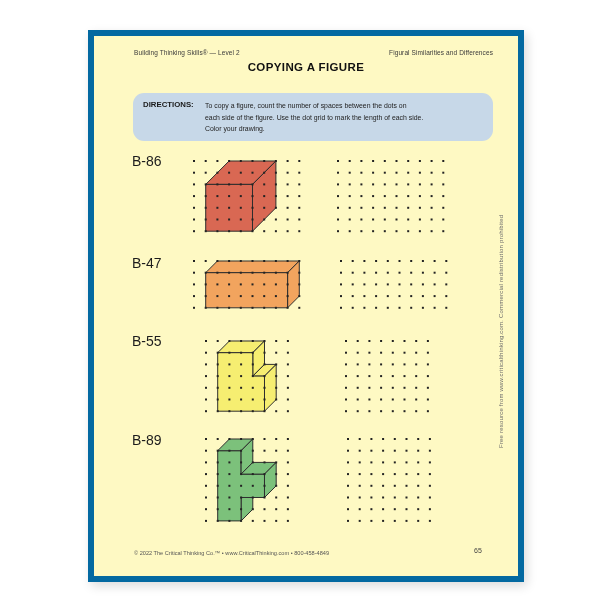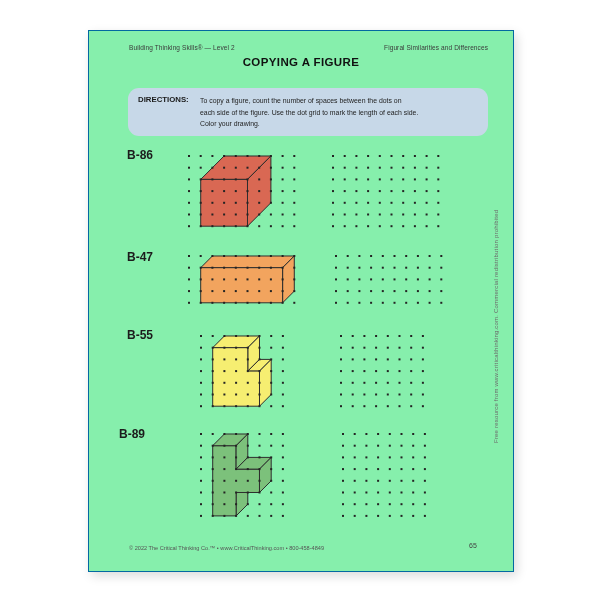--- a/index.html
+++ b/index.html
@@ -3,21 +3,21 @@
 <meta charset="utf-8">
 <style>
   html,body{margin:0;padding:0;}
   body{
     width:600px;height:600px;background:#ffffff;
     font-family:"Liberation Sans", sans-serif;
     position:relative;overflow:hidden;
   }
   .page{
     position:absolute;left:88px;top:30px;width:424px;height:540px;
-    background:#86efac;border:1px solid #0369a1;
+    background:#fef9c3;border:6px solid #0369a1;
     box-shadow:3px 4px 10px rgba(0,0,0,0.14);
   }
   .hdr{
     position:absolute;top:13px;font-size:6.5px;color:#3a3a3a;letter-spacing:0.1px;
   }
   .hdr-left{left:40px;}
   .hdr-right{right:25px;}
   .title{
     position:absolute;top:25px;left:0;width:100%;text-align:center;
     font-size:11.5px;font-weight:bold;color:#111;letter-spacing:0.4px;
@@ -29,21 +29,21 @@
   }
   .dir-label{
     font-size:7.8px;font-weight:bold;color:#1a1a1a;
     flex:0 0 56px;white-space:nowrap;
   }
   .dir-text{margin-left:6px;}
   .dir-line{
     font-size:6.9px;color:#222;line-height:11.5px;white-space:nowrap;
   }
   .ex-label{
-    position:absolute;font-size:12px;font-weight:bold;color:#1c1c1c;
+    position:absolute;font-size:14px;font-weight:normal;color:#1c1c1c;
   }
   .panel{position:absolute;}
   .side-note{
     position:absolute;left:404px;top:412px;
     transform:rotate(-90deg);transform-origin:0 0;
     white-space:nowrap;font-size:6px;color:#6b6b6b;letter-spacing:0.2px;
   }
   .footer-left{
     position:absolute;left:40px;top:514px;font-size:5.6px;color:#555;
   }
@@ -444,21 +444,21 @@
       <rect x="4" y="74.19999999999999" width="2" height="2" fill="#232323"></rect>
       <rect x="15.7" y="74.19999999999999" width="2" height="2" fill="#232323"></rect>
       <rect x="27.4" y="74.19999999999999" width="2" height="2" fill="#232323"></rect>
       <rect x="39.099999999999994" y="74.19999999999999" width="2" height="2" fill="#232323"></rect>
       <rect x="50.8" y="74.19999999999999" width="2" height="2" fill="#232323"></rect>
       <rect x="62.5" y="74.19999999999999" width="2" height="2" fill="#232323"></rect>
       <rect x="74.19999999999999" y="74.19999999999999" width="2" height="2" fill="#232323"></rect>
       <rect x="85.89999999999999" y="74.19999999999999" width="2" height="2" fill="#232323"></rect>
     </svg>
 
-  <div class="ex-label" style="left:30px;top:396px">B-89</div>
+  <div class="ex-label" style="left:38px;top:396px">B-89</div>
   <svg class="panel" style="left:107px;top:398px" width="91.89999999999999" height="91.89999999999999" viewBox="0 0 91.89999999999999 91.89999999999999">
       <polygon points="40.099999999999994,63.5 51.8,51.8 51.8,75.19999999999999 40.099999999999994,86.89999999999999" fill="#7cc17b" stroke="#2d2d2d" stroke-width="1" stroke-linejoin="round"></polygon>
       <polygon points="16.7,16.7 40.099999999999994,16.7 40.099999999999994,40.099999999999994 63.5,40.099999999999994 63.5,63.5 40.099999999999994,63.5 40.099999999999994,86.89999999999999 16.7,86.89999999999999" fill="#7cc17b" stroke="#2d2d2d" stroke-width="1" stroke-linejoin="round"></polygon>
       <polygon points="16.7,16.7 28.4,5 51.8,5 40.099999999999994,16.7" fill="#7cc17b" stroke="#2d2d2d" stroke-width="1" stroke-linejoin="round"></polygon>
       <polygon points="40.099999999999994,16.7 51.8,5 51.8,28.4 40.099999999999994,40.099999999999994" fill="#7cc17b" stroke="#2d2d2d" stroke-width="1" stroke-linejoin="round"></polygon>
       <polygon points="40.099999999999994,40.099999999999994 51.8,28.4 75.19999999999999,28.4 63.5,40.099999999999994" fill="#7cc17b" stroke="#2d2d2d" stroke-width="1" stroke-linejoin="round"></polygon>
       <polygon points="63.5,40.099999999999994 75.19999999999999,28.4 75.19999999999999,51.8 63.5,63.5" fill="#7cc17b" stroke="#2d2d2d" stroke-width="1" stroke-linejoin="round"></polygon>
       <rect x="4" y="4" width="2" height="2" fill="#232323"></rect>
       <rect x="15.7" y="4" width="2" height="2" fill="#232323"></rect>
       <rect x="27.4" y="4" width="2" height="2" fill="#232323"></rect>

